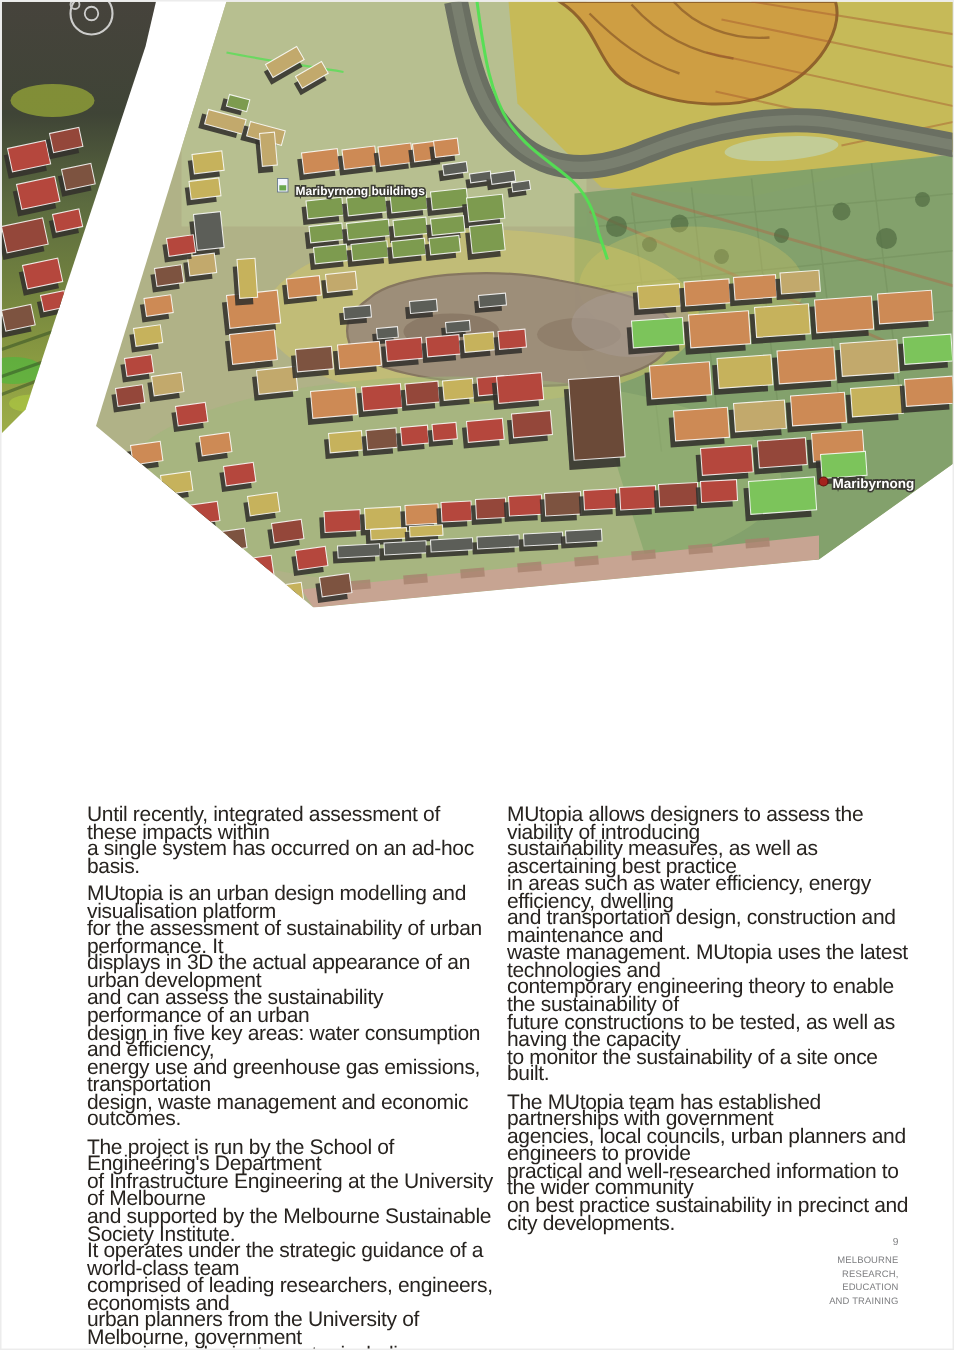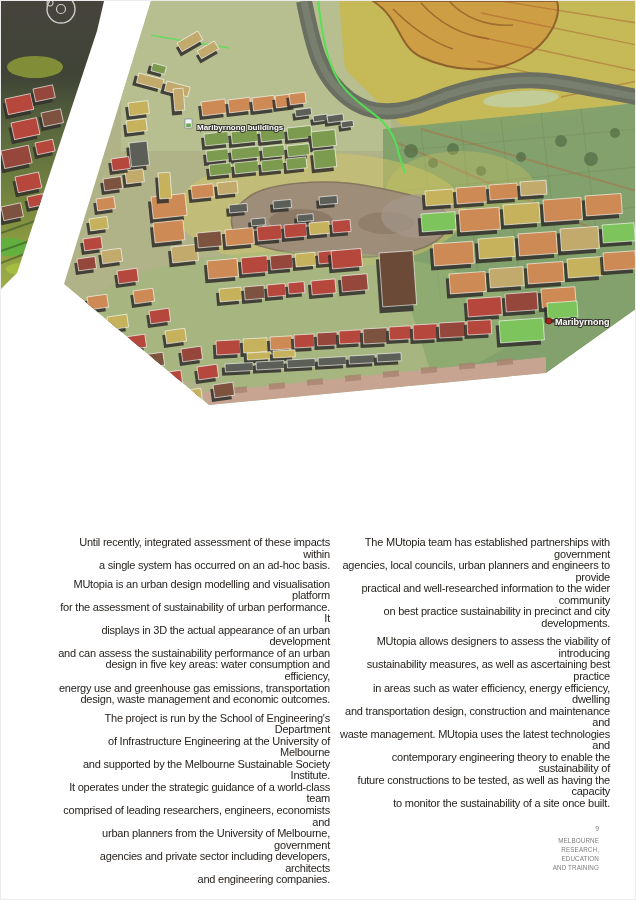--- a/index.html
+++ b/index.html
@@ -17,21 +17,21 @@
     position:absolute;left:0;top:0;width:636px;height:410px;
     clip-path:polygon(150px 0,636px 0,636px 307px,545px 372px,208px 404px,63px 283px);
   }
   .sliver svg,.mainimg svg{display:block;width:100%;height:100%;}
   .columns{position:absolute;left:0;top:536px;width:636px;}
   .col{position:absolute;top:0;}
   .col.left{left:57px;width:272px;}
   .col.right{left:337px;width:272px;}
   .body-par{
     white-space:pre-line;margin:0 0 7px 0;
-    font-size:11px;line-height:11.55px;letter-spacing:-0.22px;color:#27231f;text-align:right;
+    font-size:14px;line-height:11.55px;letter-spacing:-0.22px;color:#27231f;
   }
   .footer{position:absolute;top:824px;right:36px;text-align:right;color:#7d7e80;}
   .footer .num{font-size:6.8px;margin:0 0 5px 0;}
   .footer .brand{font-size:6.3px;line-height:8.9px;letter-spacing:.1px;white-space:pre-line;}
 </style>
 </head>
 <body>
 
 <div class="page">
 
@@ -690,32 +690,32 @@
       <p class="body-par">The project is run by the School of Engineering's Department
 of Infrastructure Engineering at the University of Melbourne
 and supported by the Melbourne Sustainable Society Institute.
 It operates under the strategic guidance of a world-class team
 comprised of leading researchers, engineers, economists and
 urban planners from the University of Melbourne, government
 agencies and private sector including developers, architects
 and engineering companies.</p>
     </div>
     <div class="col right">
-      <p class="body-par">The MUtopia team has established partnerships with government
-agencies, local councils, urban planners and engineers to provide
-practical and well-researched information to the wider community
-on best practice sustainability in precinct and city developments.</p>
       <p class="body-par">MUtopia allows designers to assess the viability of introducing
 sustainability measures, as well as ascertaining best practice
 in areas such as water efficiency, energy efficiency, dwelling
 and transportation design, construction and maintenance and
 waste management. MUtopia uses the latest technologies and
 contemporary engineering theory to enable the sustainability of
 future constructions to be tested, as well as having the capacity
 to monitor the sustainability of a site once built.</p>
+      <p class="body-par">The MUtopia team has established partnerships with government
+agencies, local councils, urban planners and engineers to provide
+practical and well-researched information to the wider community
+on best practice sustainability in precinct and city developments.</p>
     </div>
   </div>
 
   <div class="footer">
     <div class="num">9</div>
     <div class="brand">MELBOURNE
 RESEARCH,
 EDUCATION
 AND TRAINING</div>
   </div>

